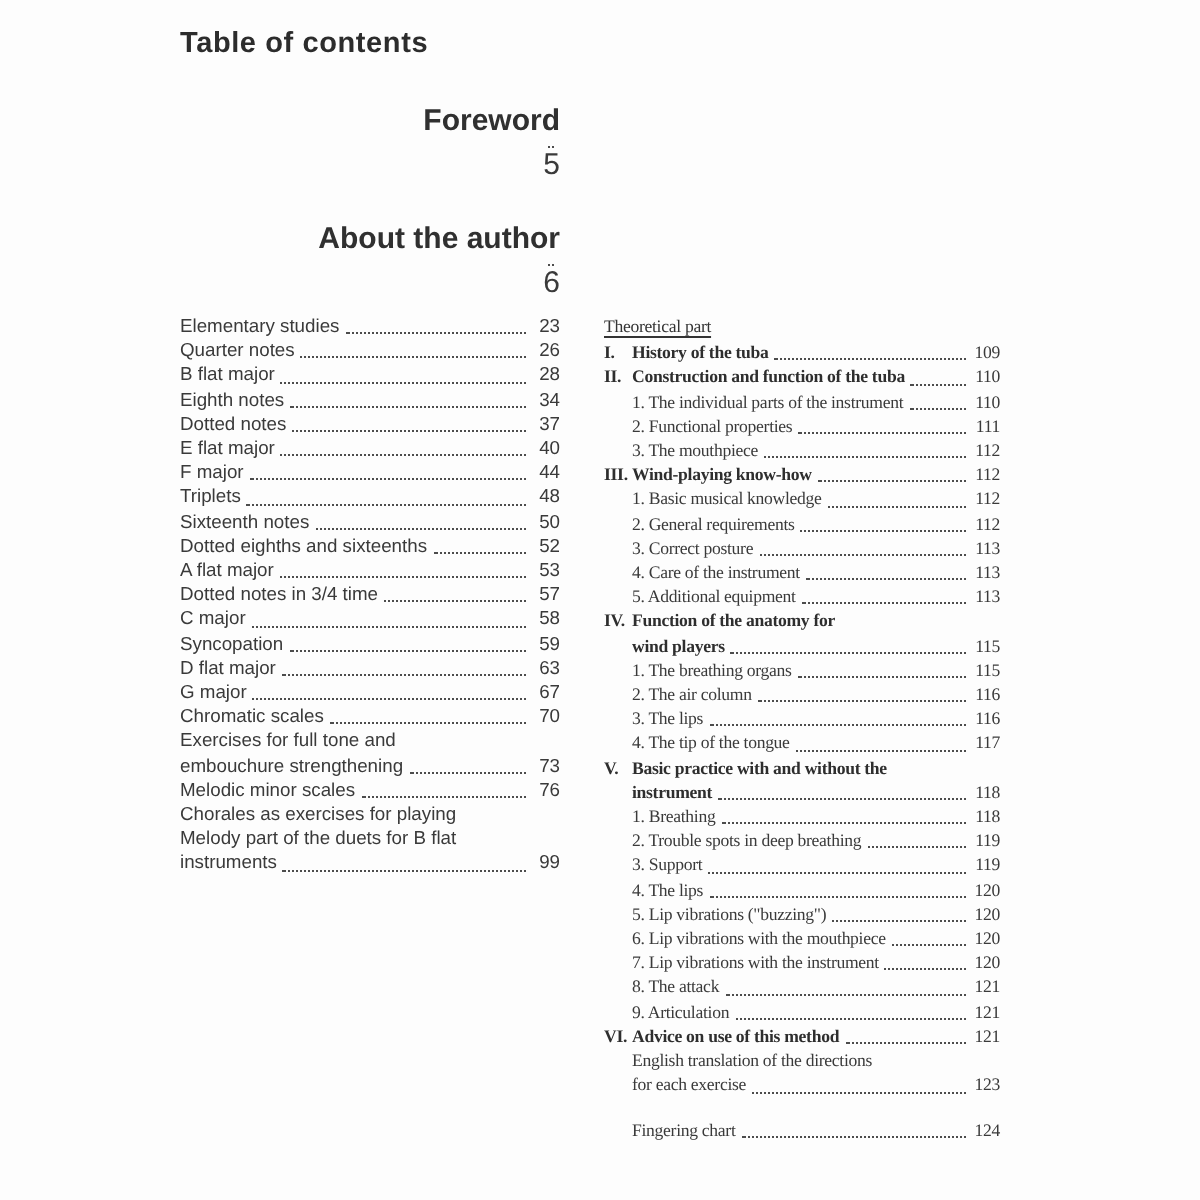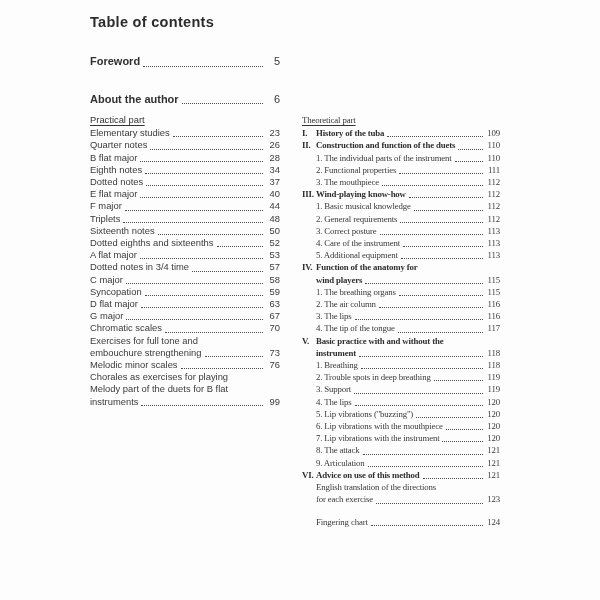--- a/index.html
+++ b/index.html
@@ -24,21 +24,21 @@
     font-weight: bold;
     color: #2c2c2c;
     letter-spacing: 0.3px;
     line-height: 17px;
     margin: 0;
   }
   .front {
     width: 190px;
     margin-top: 23px;
   }
-  .front .row { line-height: 14.5px; font-size: 11px; }
+  .front .row { line-height: 14.5px; font-size: 15px; flex-direction: column; }
   .front .lbl { font-weight: bold; color: #303030; }
   .cols {
     display: flex;
     margin-top: 8px;
   }
   .col { box-sizing: border-box; }
   .col.left  { width: 190px; margin-right: 22px; font-size: 9.4px; }
   .col.right { width: 198px; font-size: 8.8px; letter-spacing: -0.15px; font-family: Liberation Serif, serif; }
   .colhead {
     line-height: 12.2px;
@@ -91,21 +91,20 @@
       </div>
       <div class="row front">
         <span class="lbl">About the author</span>
         <span class="leader"></span>
         <span class="pg">6</span>
       </div>
     </div>
 
   <div class="cols">
     <div class="col left">
-      <div class="colhead">Practical part</div>
       <div id="practical-rows">
           <div class="row plain">
             <span class="lbl">Elementary studies</span>
             <span class="leader"></span>
             <span class="pg">23</span>
           </div>
           <div class="row plain">
             <span class="lbl">Quarter notes</span>
             <span class="leader"></span>
             <span class="pg">26</span>
@@ -215,21 +214,21 @@
       <div class="colhead">Theoretical part</div>
       <div id="theoretical-rows">
           <div class="row section">
             <span class="num">I.</span>
             <span class="lbl">History of the tuba</span>
             <span class="leader"></span>
             <span class="pg">109</span>
           </div>
           <div class="row section">
             <span class="num">II.</span>
-            <span class="lbl">Construction and function of the duets</span>
+            <span class="lbl">Construction and function of the tuba</span>
             <span class="leader"></span>
             <span class="pg">110</span>
           </div>
           <div class="row sub">
             <span class="lbl">1. The individual parts of the instrument</span>
             <span class="leader"></span>
             <span class="pg">110</span>
           </div>
           <div class="row sub">
             <span class="lbl">2. Functional properties</span>

